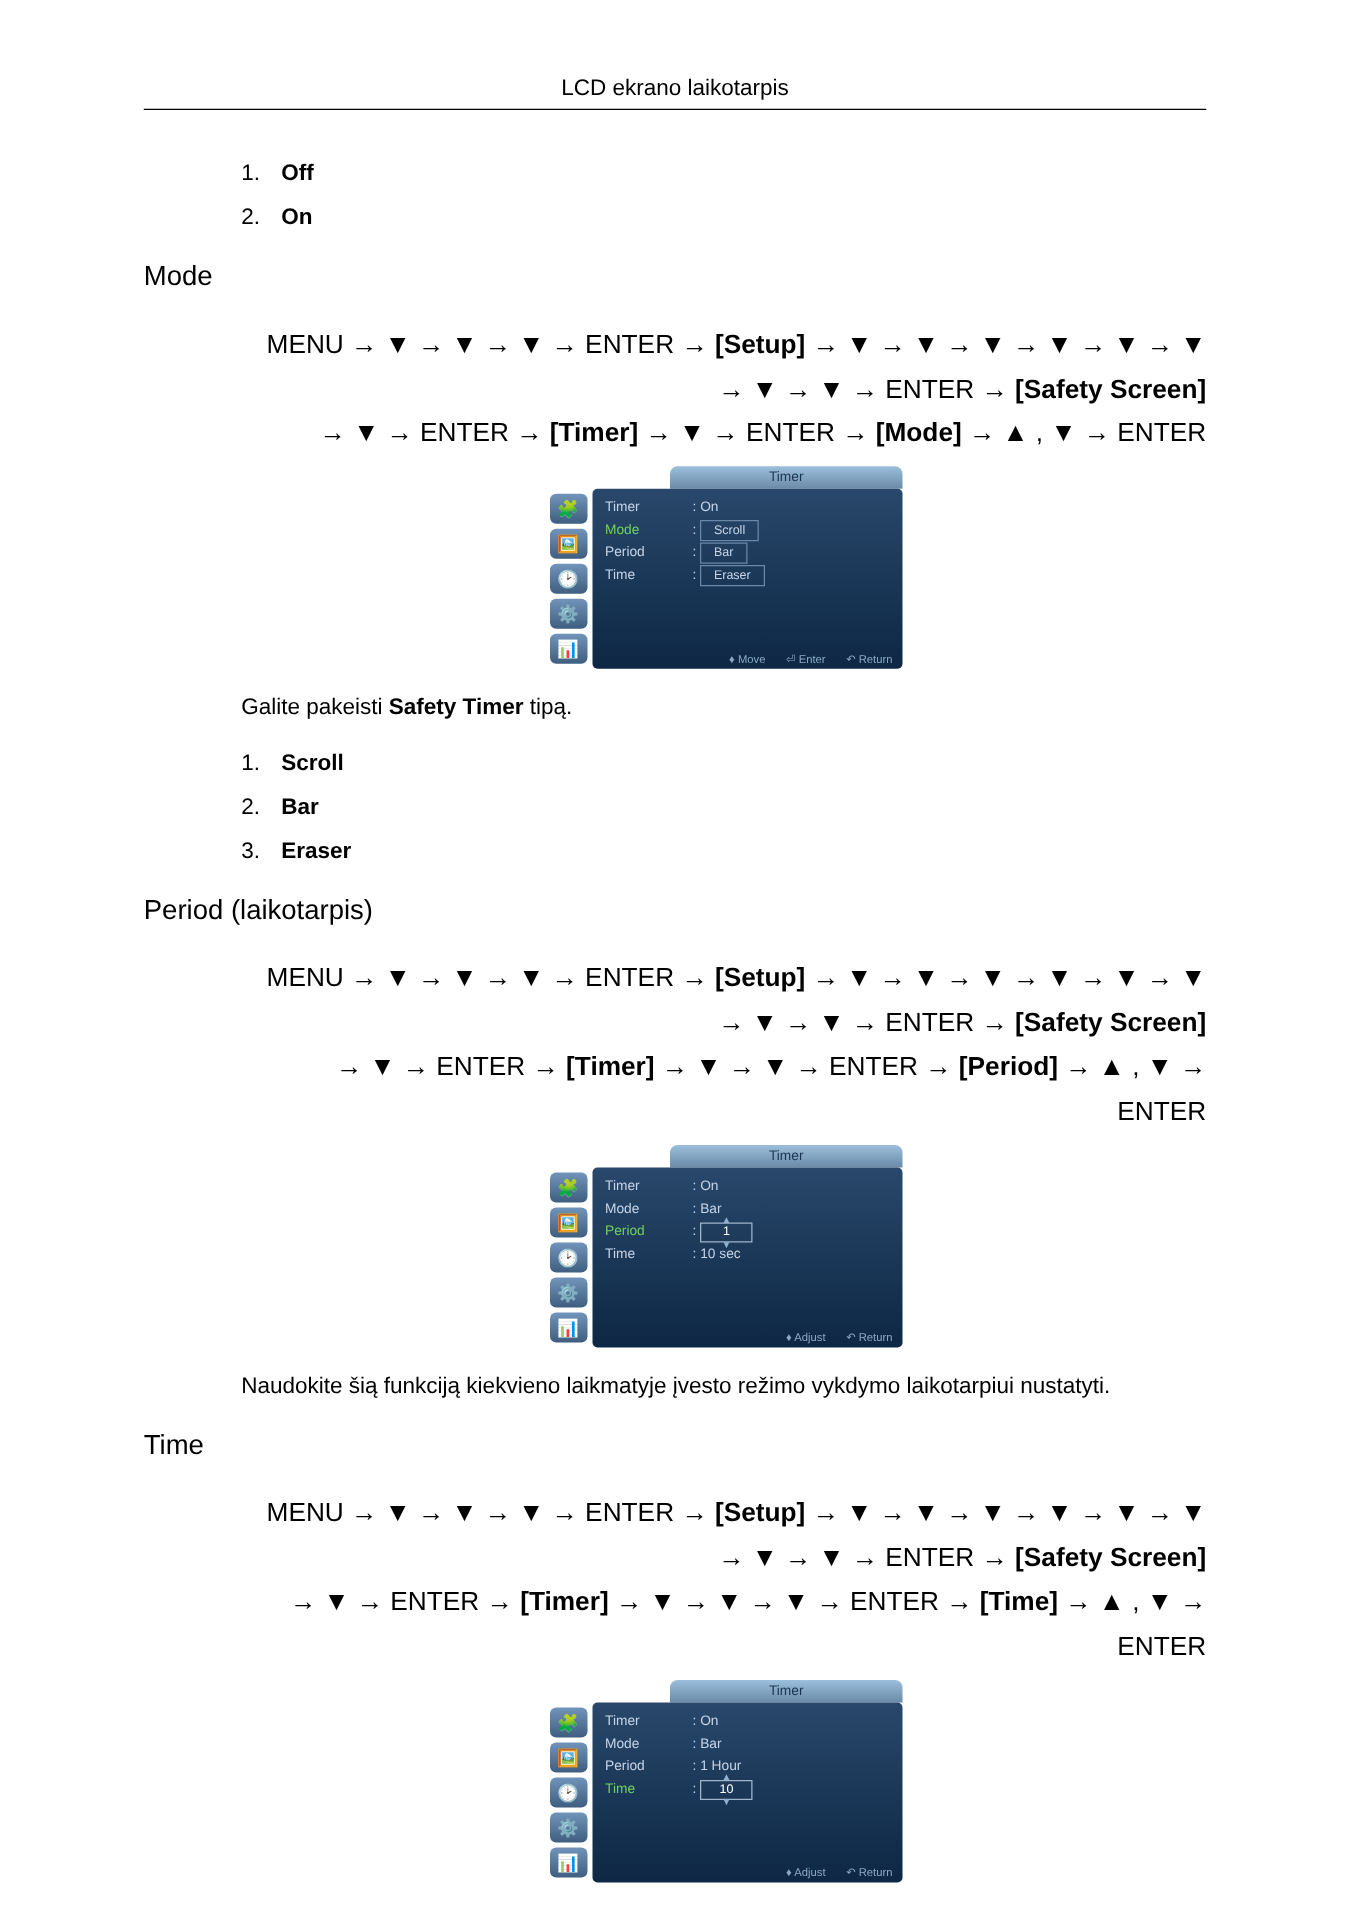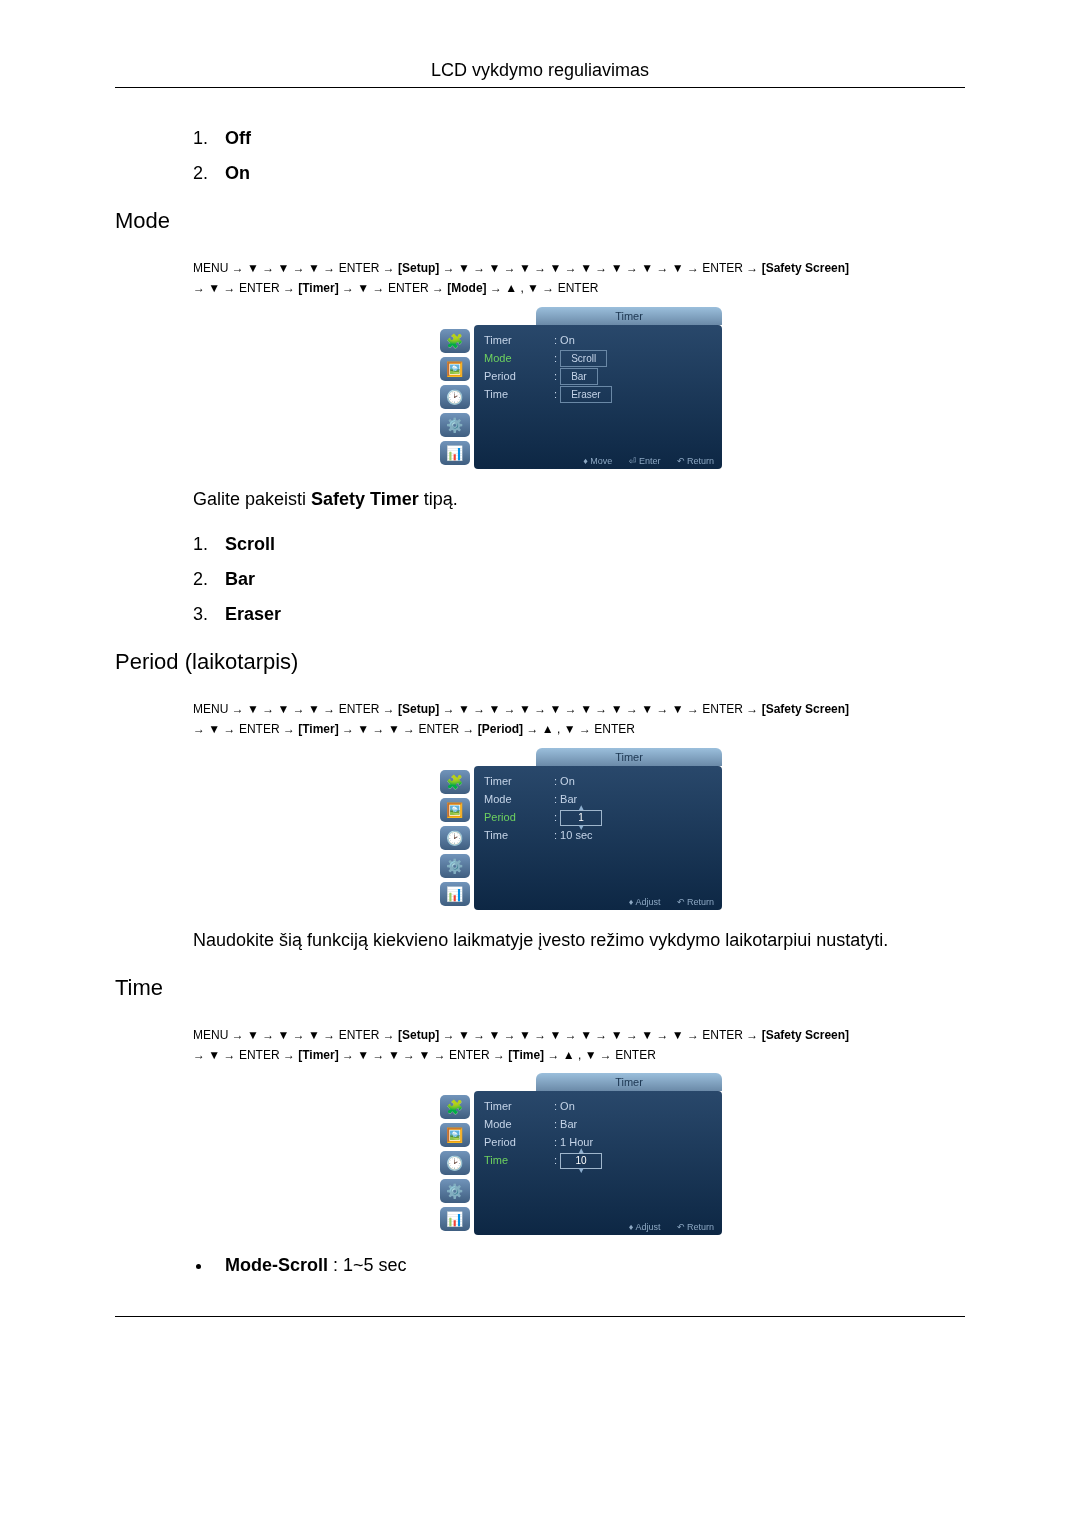--- a/index.html
+++ b/index.html
@@ -47,23 +47,24 @@
     padding: 0;
     font-size: 18px;
   }
   .ul-bullet li { margin-bottom: 14px; padding-left: 12px; }
   .h2 {
     font-size: 22px;
     margin: 18px 0 24px 0;
     margin-left: -78px;
   }
   .nav-line {
-    font-size: 12px;
+    font-size: 21px;
     line-height: 1.7;
     margin-bottom: 8px;
+    text-align: right;
   }
   
   .osd {
     width: 286px;
     margin: 4px auto 20px auto;
     display: flex;
     font-size: 11px;
     color: #c5d4e8;
     position: relative;
   }
@@ -131,21 +132,21 @@
   .para {
     font-size: 18px;
     margin: 10px 0 24px 0;
   }
 </style>
 </head>
 <body>
 
 <div class="page">
 
-  <div class="header-title">LCD vykdymo reguliavimas</div>
+  <div class="header-title">LCD ekrano laikotarpis</div>
   <hr class="hr-top">
 
   <div class="content">
 
     <ol class="ol-num">
       <li><span class="b">Off</span></li>
       <li><span class="b">On</span></li>
     </ol>
 
     <div class="h2">Mode</div>

